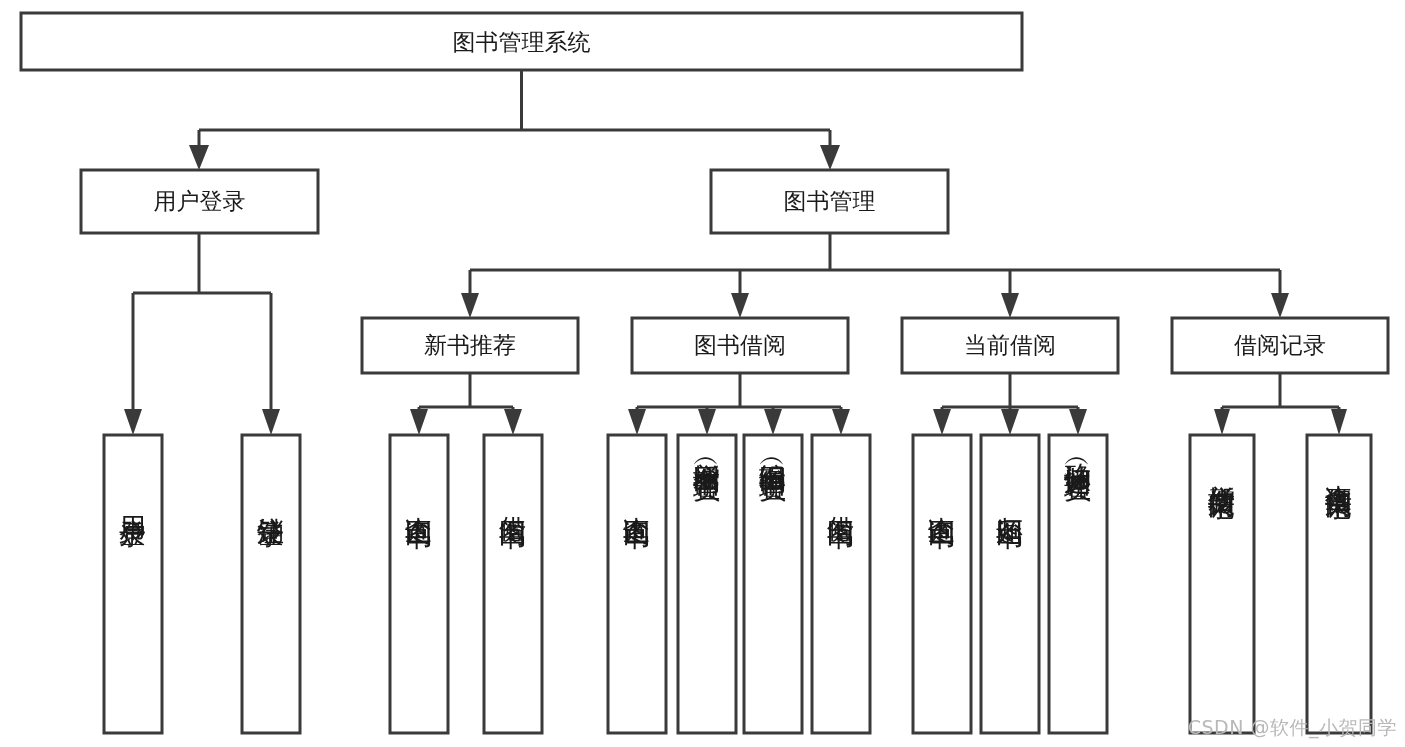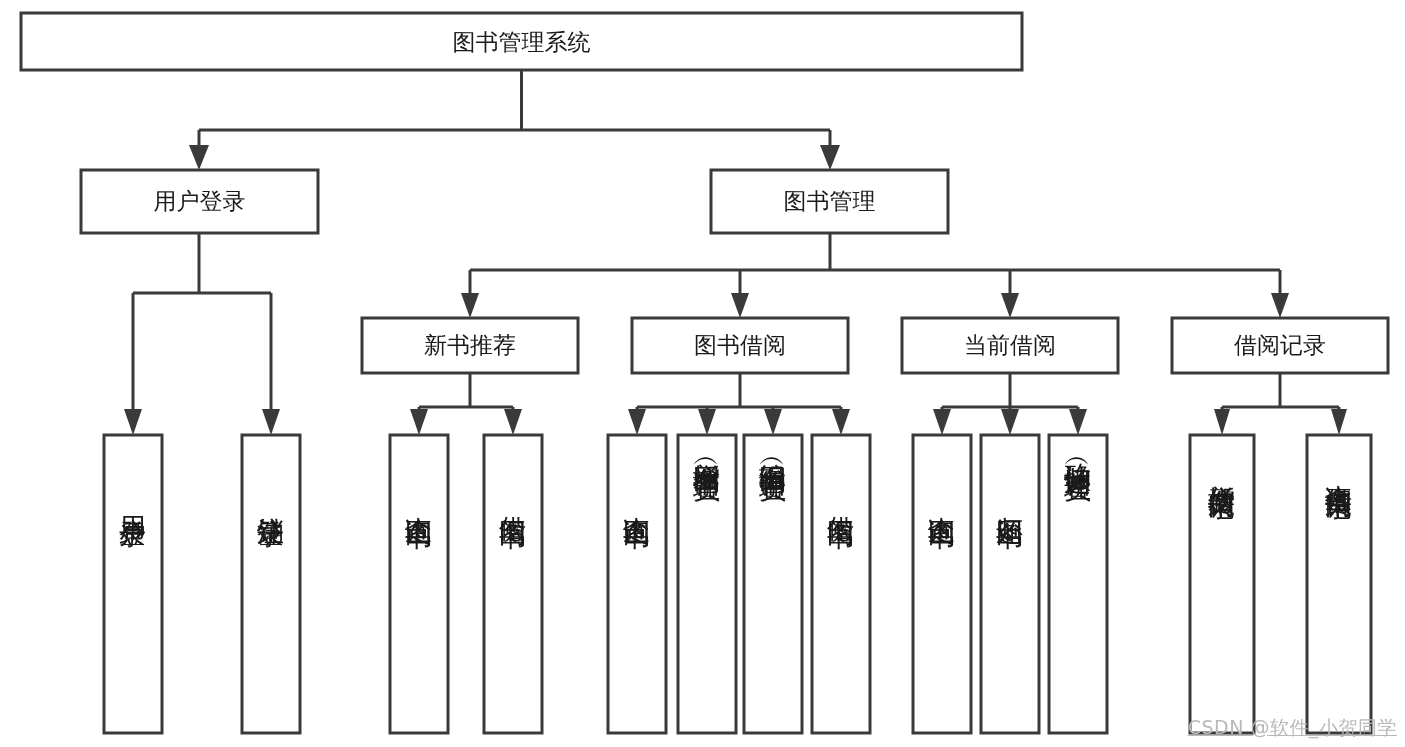--- a/index.html
+++ b/index.html
@@ -68,21 +68,20 @@
   }
   .watermark {
     position: absolute;
     right: 8px;
     bottom: 6px;
     font-family: "DejaVu Sans", "Liberation Sans", sans-serif;
     font-size: 19px;
     color: #b8b8b8;
     white-space: nowrap;
     letter-spacing: 0.5px;
-    text-decoration: underline;
   }
 </style>
 </head>
 <body>
 
 <div id="diagram-root">
 
   <svg class="flow" viewBox="0 0 1405 747" xmlns="http://www.w3.org/2000/svg">
 
     <g>

